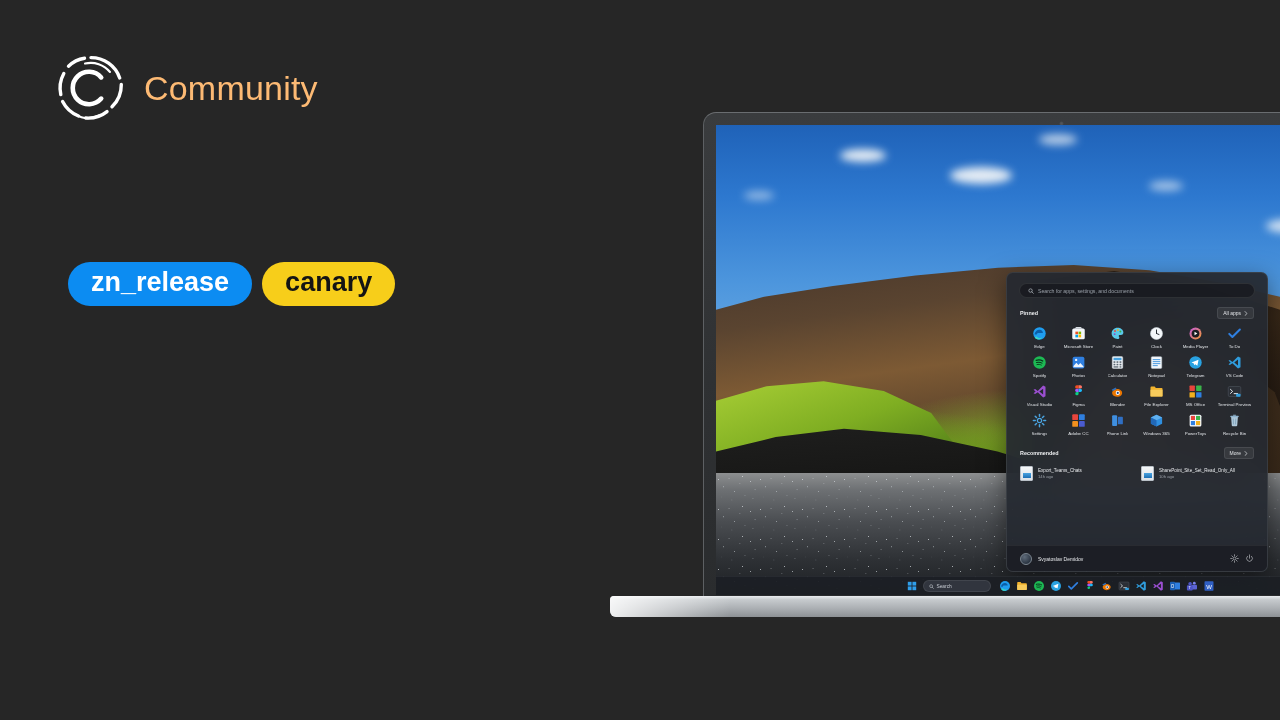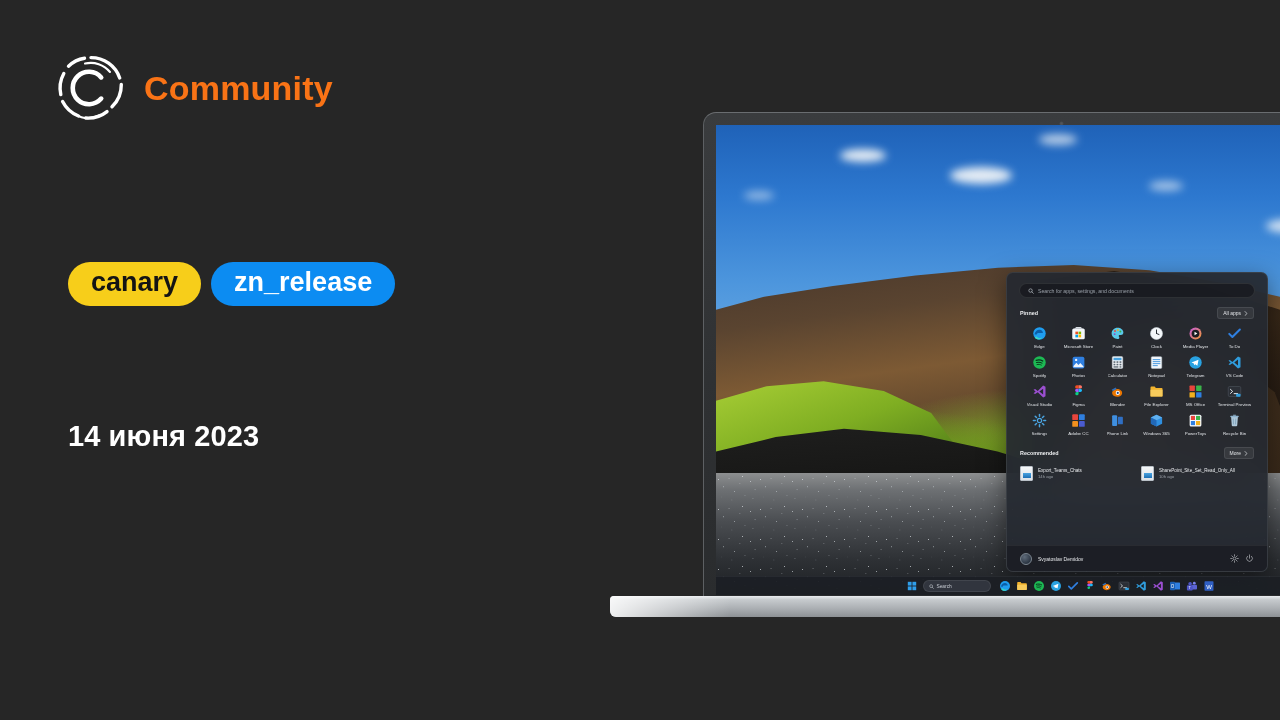--- a/index.html
+++ b/index.html
@@ -7,21 +7,21 @@
     width: 1280px; height: 720px;
     background: #262626;
     font-family: "Liberation Sans", sans-serif;
     overflow: hidden;
   }
   #stage { position: relative; width: 1280px; height: 720px; background: #262626; }
 
   
   .brand { position: absolute; left: 55px; top: 52px; display: flex; align-items: center; gap: 17px; }
   .brand-logo { width: 72px; height: 72px; display: block; }
-  .brand-name { font-size: 34px; font-weight: 700; color: #f97316; letter-spacing: .2px; }
+  .brand-name { font-size: 34px; font-weight: 400; color: #fdba74; letter-spacing: .2px; }
 
   
   .badges { position: absolute; left: 68px; top: 262px; display: flex; gap: 10px; align-items: center; }
   .badge {
     border-radius: 999px; font-size: 27px; font-weight: 700;
     padding: 6px 23px 9px; line-height: 1.08; white-space: nowrap;
   }
   .badge-canary { background: #F7CE1A; color: #141414; }
   .badge-branch { background: #0C8CF2; color: #ffffff; }
 
@@ -230,25 +230,24 @@
           <path d="M30 11.6 A24.6 24.6 0 0 1 55 20"></path>
           <path d="M20 62.1 A24.6 24.6 0 0 0 44 63.4"></path>
         </g>
         <path d="M46.2 25.4 A16.2 16.2 0 1 0 46.2 46.6" fill="none" stroke="#ffffff" stroke-width="4.6" stroke-linecap="round"></path>
       </svg>
     </span>
     <span class="brand-name">Community</span>
   </div>
 
   <div class="badges">
+    <span class="badge badge-branch">zn_release</span>
     <span class="badge badge-canary">canary</span>
-    <span class="badge badge-branch">zn_release</span>
   </div>
 
-  <div class="build-date">14 июня 2023</div>
 
   <div class="laptop">
     <div class="laptop-lid">
       <span class="webcam"></span>
 
       <div class="screen">
 
         <div class="wallpaper">
           <div class="wp-sky"></div>
           <div class="cloud" style="left:18%;top:5%;width:46px;height:13px;"></div>

